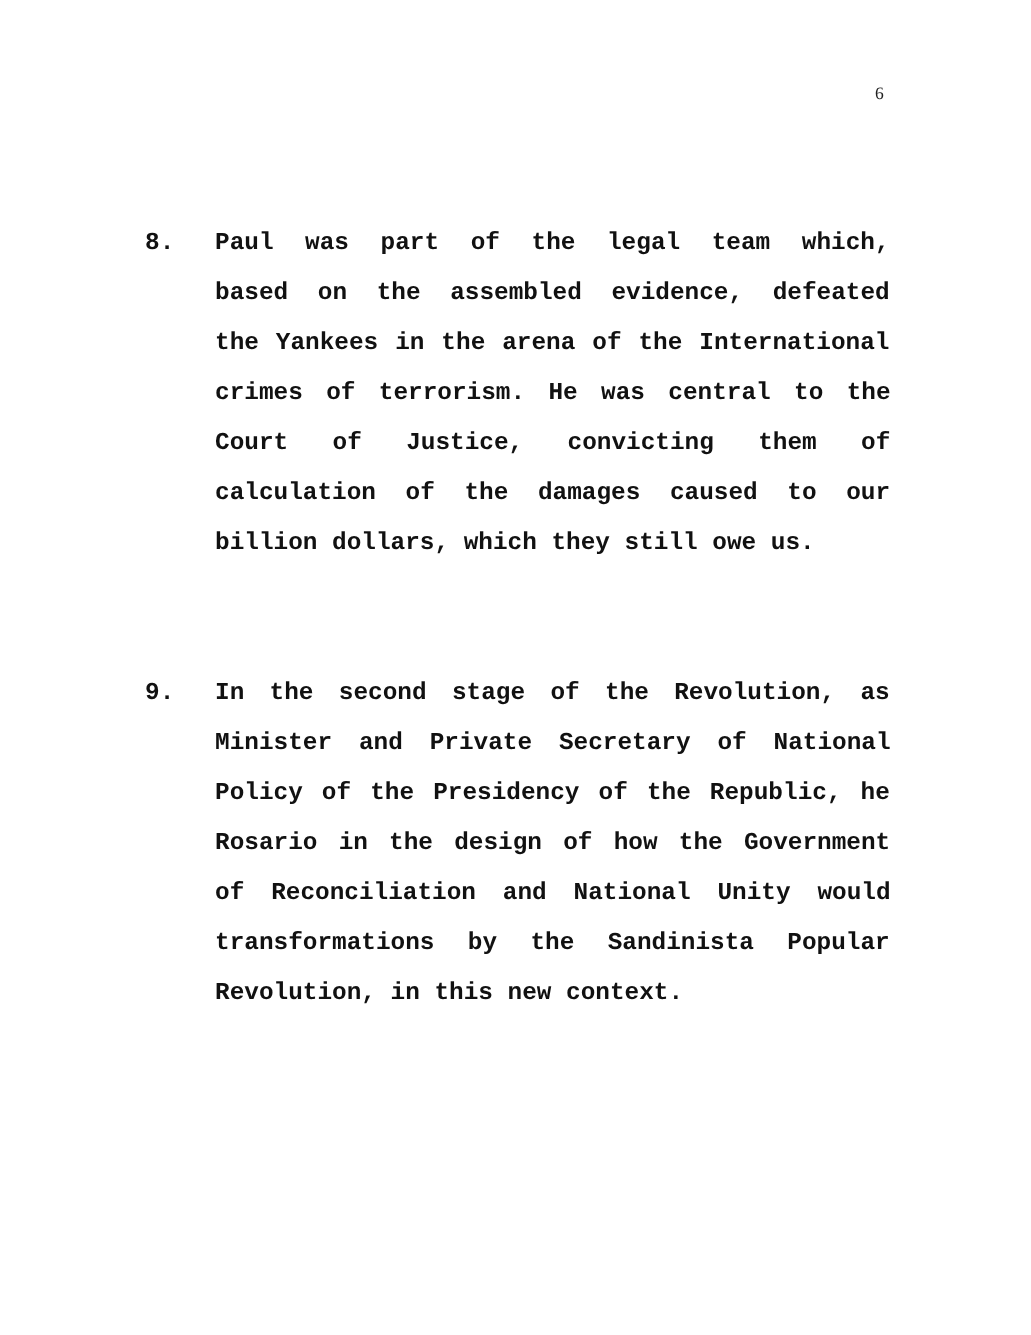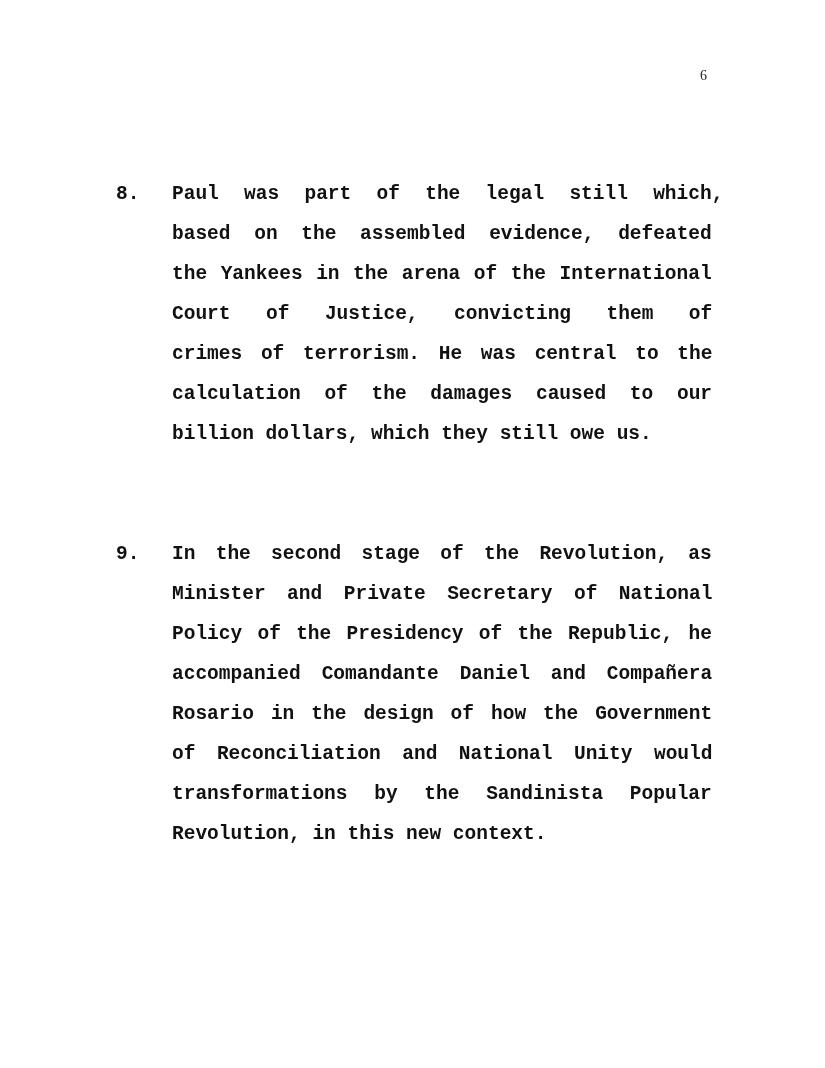--- a/index.html
+++ b/index.html
@@ -59,35 +59,34 @@
     }
   </style>
 </head>
 <body>
 
 <div class="page-number">6</div>
 
 <div class="item" style="top:174px;">
   <div class="item-number">8.</div>
   <div class="lines">
-    <span class="line" style="white-space: nowrap; display: block; text-align: left; text-align-last: left; word-spacing: 13.5714px;">Paul was part of the legal still which,</span>
+    <span class="line" style="white-space: nowrap; display: block; text-align: left; text-align-last: left; word-spacing: 13.5714px;">Paul was part of the legal team which,</span>
     <span class="line" style="white-space: nowrap; display: block; text-align: left; text-align-last: left; word-spacing: 12px;">based on the assembled evidence, defeated</span>
     <span class="line" style="white-space: nowrap; display: block; text-align: left; text-align-last: left; word-spacing: 1.85714px;">the Yankees in the arena of the International</span>
+    <span class="line" style="white-space: nowrap; display: block; text-align: left; text-align-last: left; word-spacing: 7px;">crimes of terrorism. He was central to the</span>
     <span class="line" style="white-space: nowrap; display: block; text-align: left; text-align-last: left; word-spacing: 23.8px;">Court of Justice, convicting them of</span>
-    <span class="line" style="white-space: nowrap; display: block; text-align: left; text-align-last: left; word-spacing: 7px;">crimes of terrorism. He was central to the</span>
     <span class="line" style="white-space: nowrap; display: block; text-align: left; text-align-last: left; word-spacing: 12px;">calculation of the damages caused to our</span>
     <span class="line last">billion dollars, which they still owe us.</span>
   </div>
 </div>
 
 <div class="item" style="top:534px;">
   <div class="item-number">9.</div>
   <div class="lines">
     <span class="line" style="white-space: nowrap; display: block; text-align: right; text-align-last: left; word-spacing: 8.57143px;">In the second stage of the Revolution, as</span>
     <span class="line" style="white-space: nowrap; display: block; text-align: right; text-align-last: left; word-spacing: 9.8px;">Minister and Private Secretary of National</span>
     <span class="line" style="white-space: nowrap; display: block; text-align: right; text-align-last: left; word-spacing: 3.57143px;">Policy of the Presidency of the Republic, he</span>
-    <span class="line" style="white-space: nowrap; display: block; text-align: left; text-align-last: left; word-spacing: 9.25px;">accompanied Comandante Daniel and Compañera</span>
     <span class="line" style="white-space: nowrap; display: block; text-align: right; text-align-last: left; word-spacing: 5.28571px;">Rosario in the design of how the Government</span>
     <span class="line" style="white-space: nowrap; display: block; text-align: left; text-align-last: left; word-spacing: 9.8px;">of Reconciliation and National Unity would</span>
     <span class="line" style="white-space: nowrap; display: block; text-align: left; text-align-last: left; word-spacing: 15px;">transformations by the Sandinista Popular</span>
     <span class="line last">Revolution, in this new context.</span>
   </div>
 </div>
 
 </body></html>

